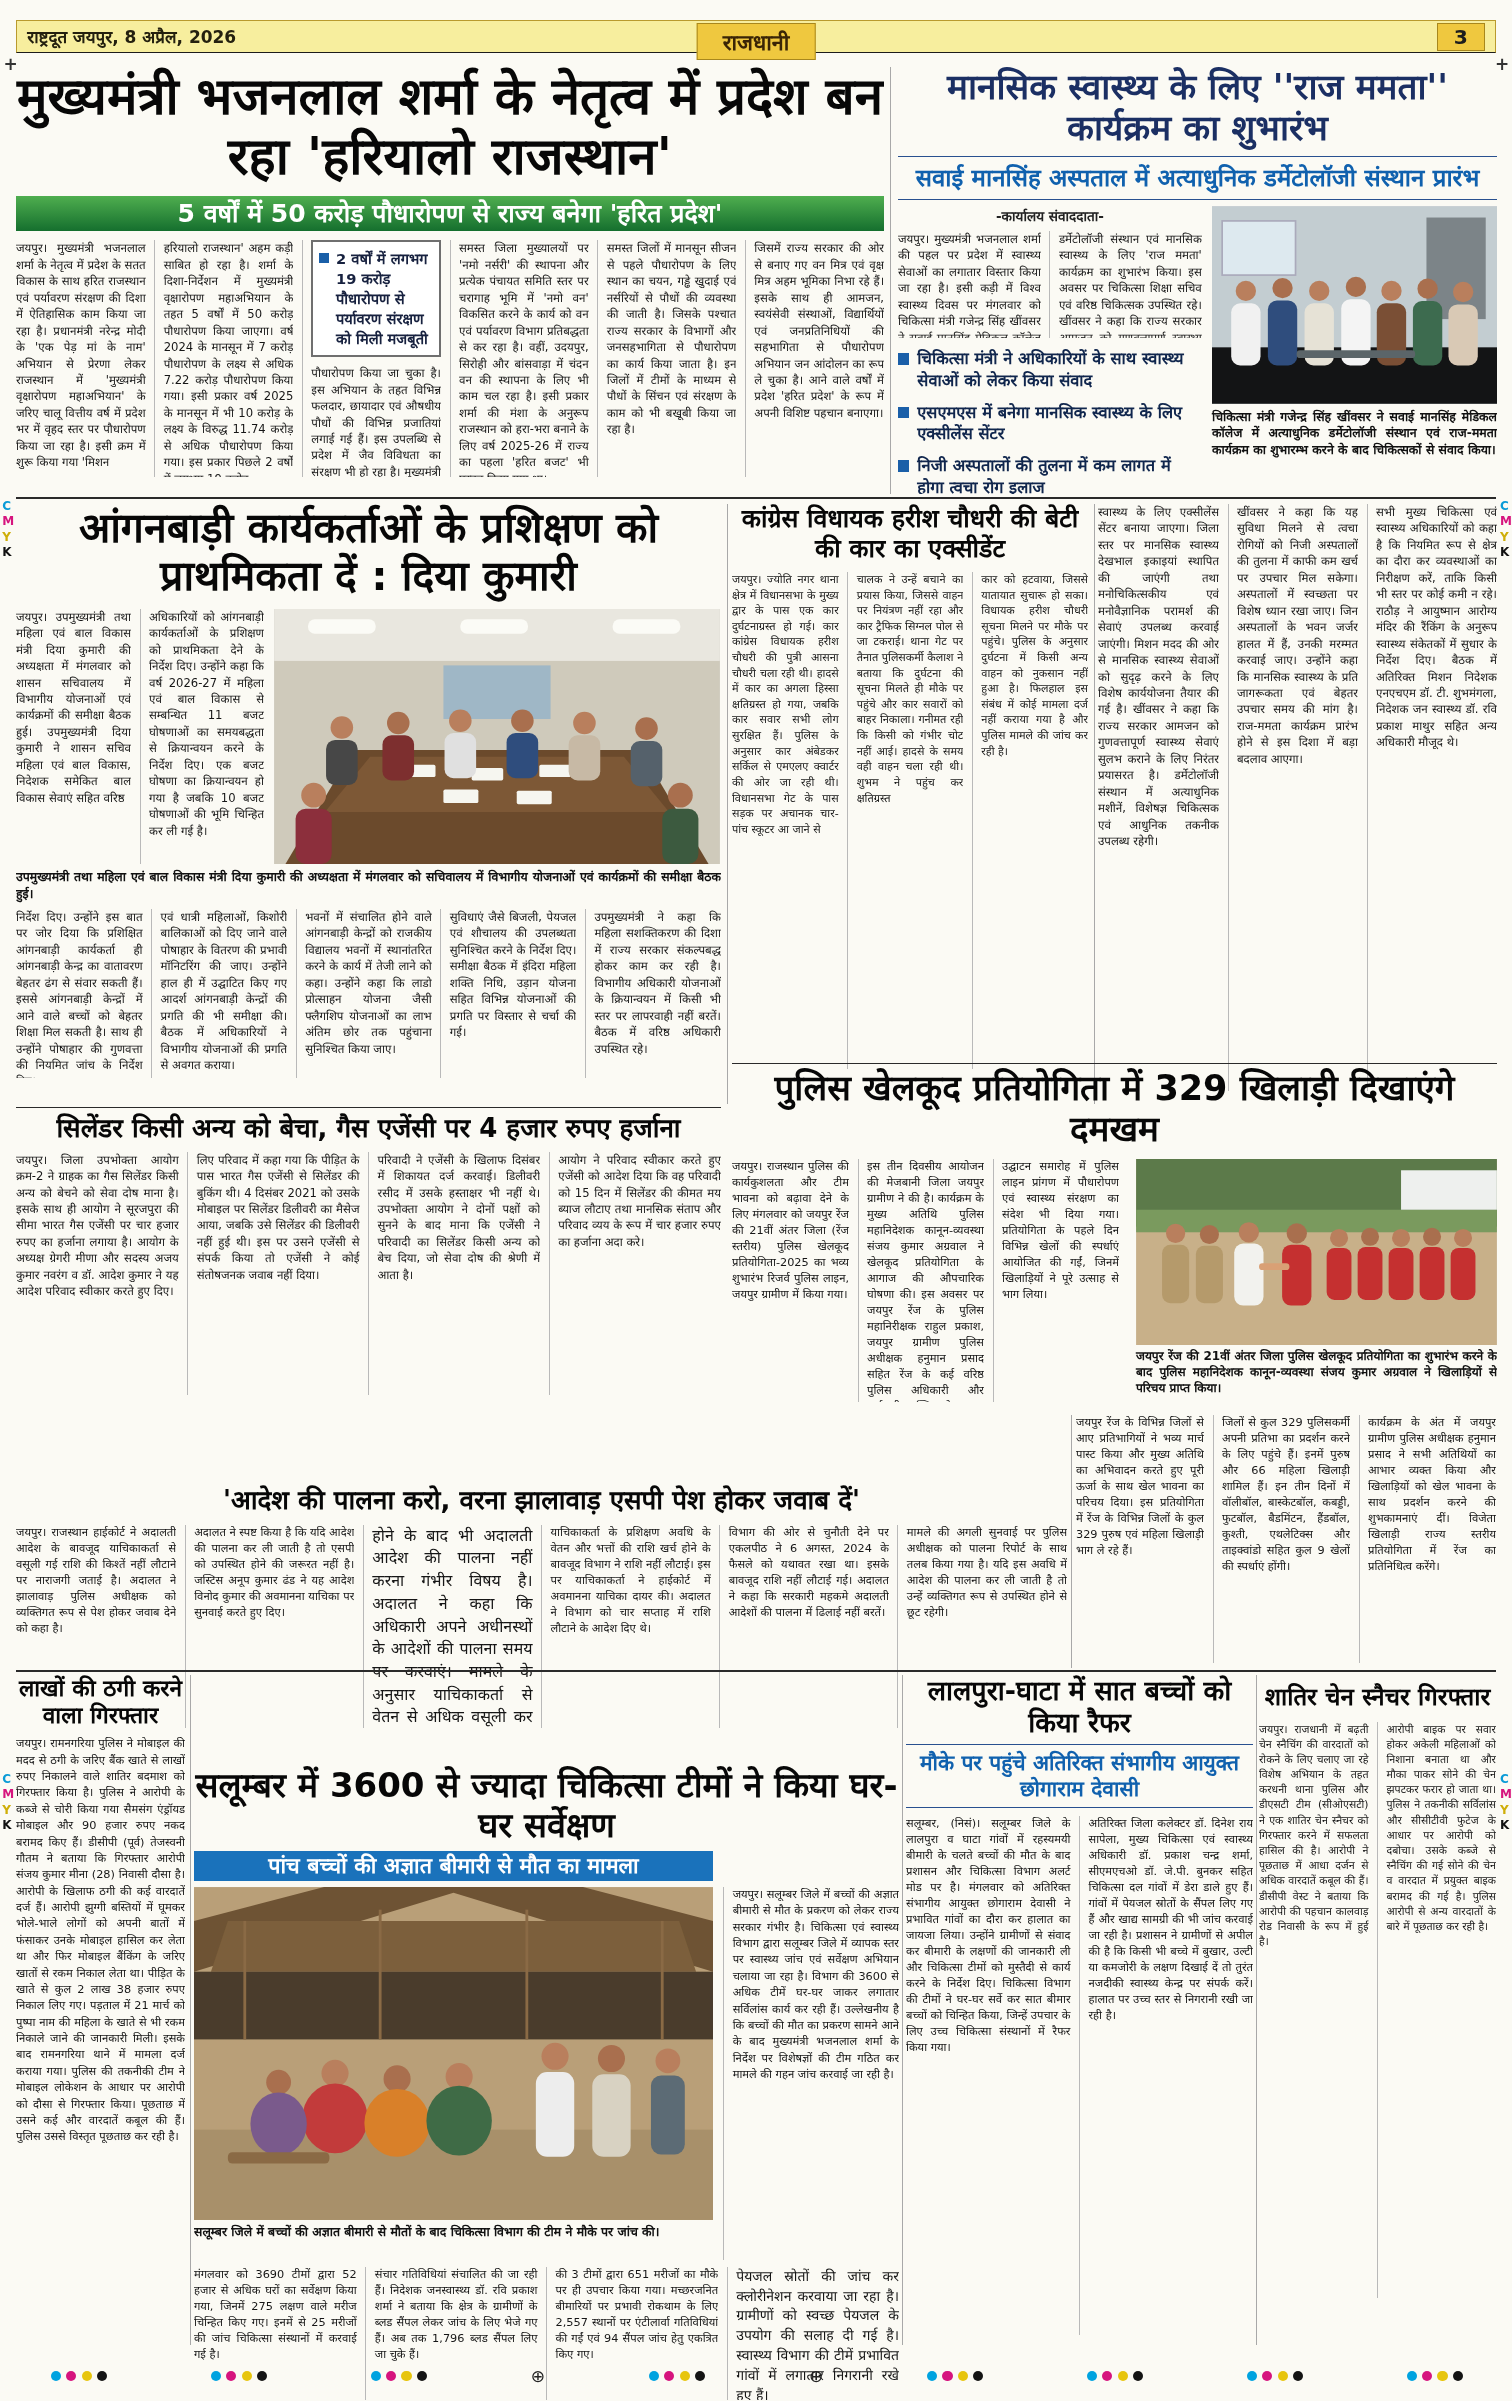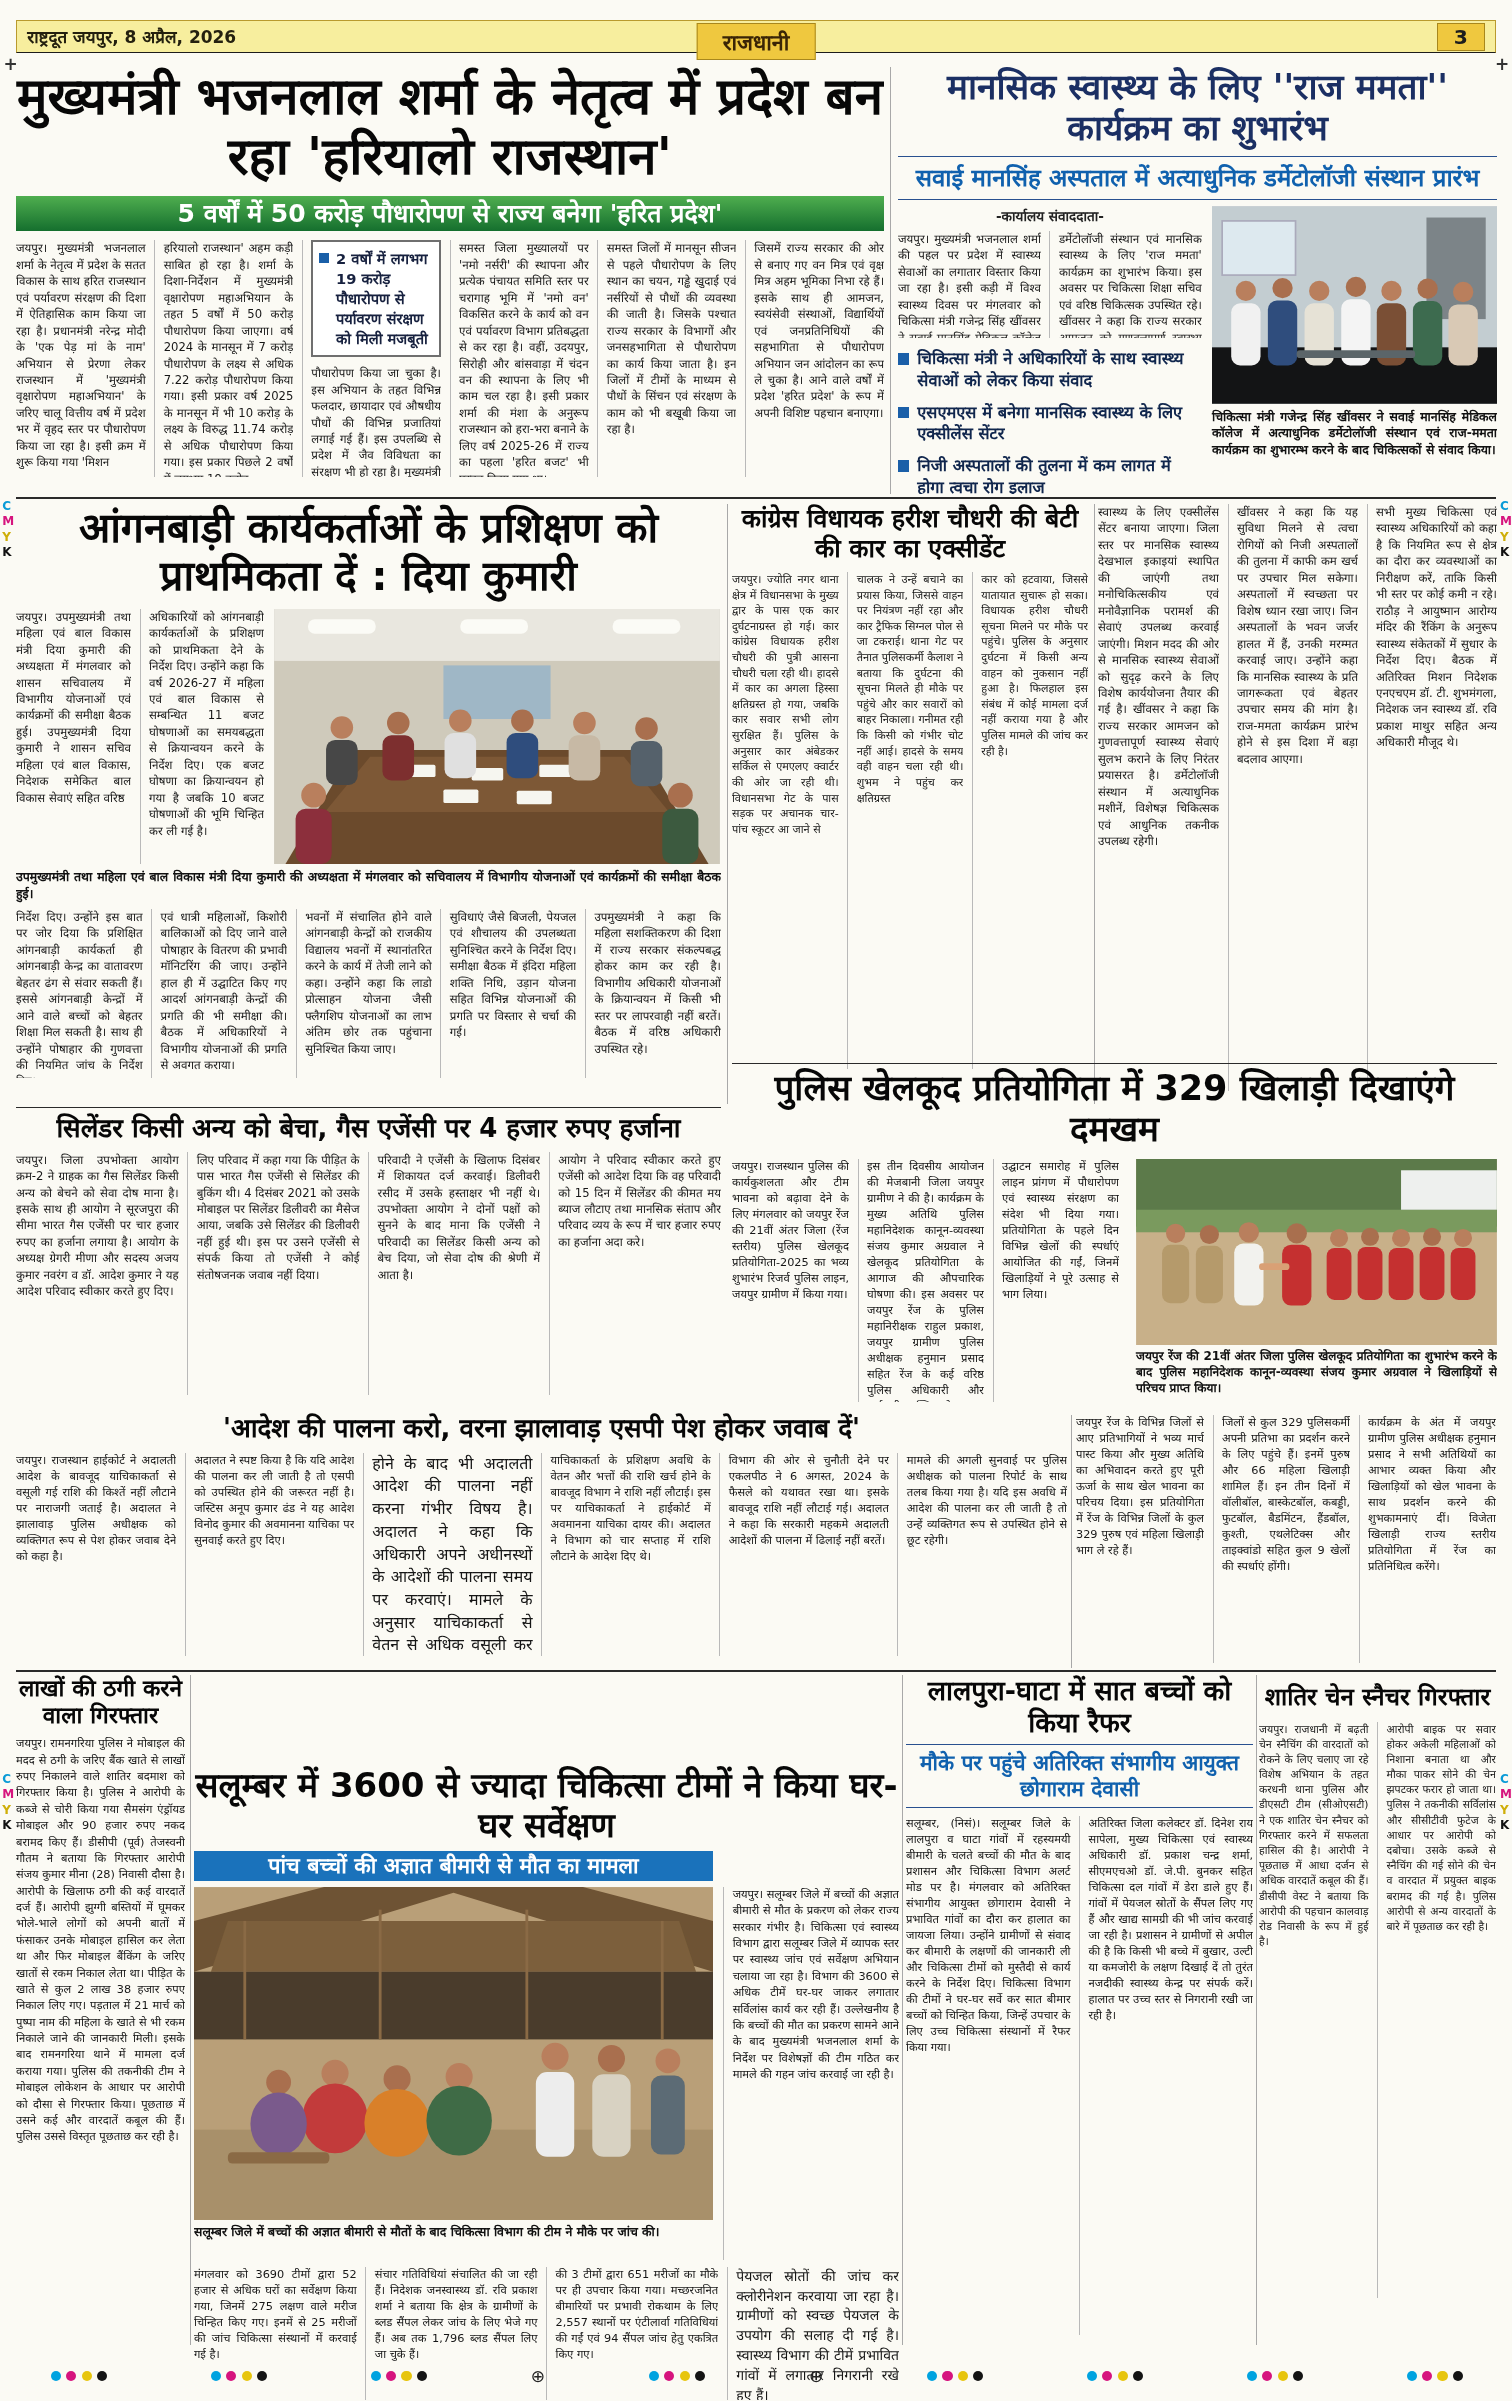--- a/index.html
+++ b/index.html
@@ -256,21 +256,21 @@
 <div class="sec" style="left:16px;top:1113px;width:705px;height:294px;">
   <div class="hl" style="font-size:26px;">सिलेंडर किसी अन्य को बेचा, गैस एजेंसी पर 4 हजार रुपए हर्जाना</div>
   <div class="cols" style="margin-top:8px;height:243px;">
     <div>जयपुर। जिला उपभोक्ता आयोग क्रम-2 ने ग्राहक का गैस सिलेंडर किसी अन्य को बेचने को सेवा दोष माना है। इसके साथ ही आयोग ने सूरजपुरा की सीमा भारत गैस एजेंसी पर चार हजार रुपए का हर्जाना लगाया है। आयोग के अध्यक्ष ग्रेगरी मीणा और सदस्य अजय कुमार नवरंग व डॉ. आदेश कुमार ने यह आदेश परिवाद स्वीकार करते हुए दिए।</div>
     <div>लिए परिवाद में कहा गया कि पीड़ित के पास भारत गैस एजेंसी से सिलेंडर की बुकिंग थी। 4 दिसंबर 2021 को उसके मोबाइल पर सिलेंडर डिलीवरी का मैसेज आया, जबकि उसे सिलेंडर की डिलीवरी नहीं हुई थी। इस पर उसने एजेंसी से संपर्क किया तो एजेंसी ने कोई संतोषजनक जवाब नहीं दिया।</div>
     <div>परिवादी ने एजेंसी के खिलाफ दिसंबर में शिकायत दर्ज करवाई। डिलीवरी रसीद में उसके हस्ताक्षर भी नहीं थे। उपभोक्ता आयोग ने दोनों पक्षों को सुनने के बाद माना कि एजेंसी ने परिवादी का सिलेंडर किसी अन्य को बेच दिया, जो सेवा दोष की श्रेणी में आता है।</div>
     <div>आयोग ने परिवाद स्वीकार करते हुए एजेंसी को आदेश दिया कि वह परिवादी को 15 दिन में सिलेंडर की कीमत मय ब्याज लौटाए तथा मानसिक संताप और परिवाद व्यय के रूप में चार हजार रुपए का हर्जाना अदा करे।</div>
   </div>
 </div>
 
-<div class="sec" style="left:16px;top:1413px;width:1051px;height:255px;">
+<div class="sec" style="left:16px;top:1485px;width:1051px;height:255px;">
   <div class="hl" style="font-size:26px;">'आदेश की पालना करो, वरना झालावाड़ एसपी पेश होकर जवाब दें'</div>
   <div class="cols" style="margin-top:9px;height:203px;">
     <div style="font-size:11.3px;">जयपुर। राजस्थान हाईकोर्ट ने अदालती आदेश के बावजूद याचिकाकर्ता से वसूली गई राशि की किश्तें नहीं लौटाने पर नाराजगी जताई है। अदालत ने झालावाड़ पुलिस अधीक्षक को व्यक्तिगत रूप से पेश होकर जवाब देने को कहा है।</div>
     <div style="font-size:11.3px;">अदालत ने स्पष्ट किया है कि यदि आदेश की पालना कर ली जाती है तो एसपी को उपस्थित होने की जरूरत नहीं है। जस्टिस अनूप कुमार ढंड ने यह आदेश विनोद कुमार की अवमानना याचिका पर सुनवाई करते हुए दिए।</div>
     <div style="font-size:16px;">होने के बाद भी अदालती आदेश की पालना नहीं करना गंभीर विषय है। अदालत ने कहा कि अधिकारी अपने अधीनस्थों के आदेशों की पालना समय पर करवाएं। मामले के अनुसार याचिकाकर्ता से वेतन से अधिक वसूली कर ली गई थी।</div>
     <div style="font-size:11.3px;">याचिकाकर्ता के प्रशिक्षण अवधि के वेतन और भत्तों की राशि खर्च होने के बावजूद विभाग ने राशि नहीं लौटाई। इस पर याचिकाकर्ता ने हाईकोर्ट में अवमानना याचिका दायर की। अदालत ने विभाग को चार सप्ताह में राशि लौटाने के आदेश दिए थे।</div>
     <div style="font-size:11.3px;">विभाग की ओर से चुनौती देने पर एकलपीठ ने 6 अगस्त, 2024 के फैसले को यथावत रखा था। इसके बावजूद राशि नहीं लौटाई गई। अदालत ने कहा कि सरकारी महकमे अदालती आदेशों की पालना में ढिलाई नहीं बरतें।</div>
     <div style="font-size:11.3px;">मामले की अगली सुनवाई पर पुलिस अधीक्षक को पालना रिपोर्ट के साथ तलब किया गया है। यदि इस अवधि में आदेश की पालना कर ली जाती है तो उन्हें व्यक्तिगत रूप से उपस्थित होने से छूट रहेगी।</div>
   </div>
 </div>

